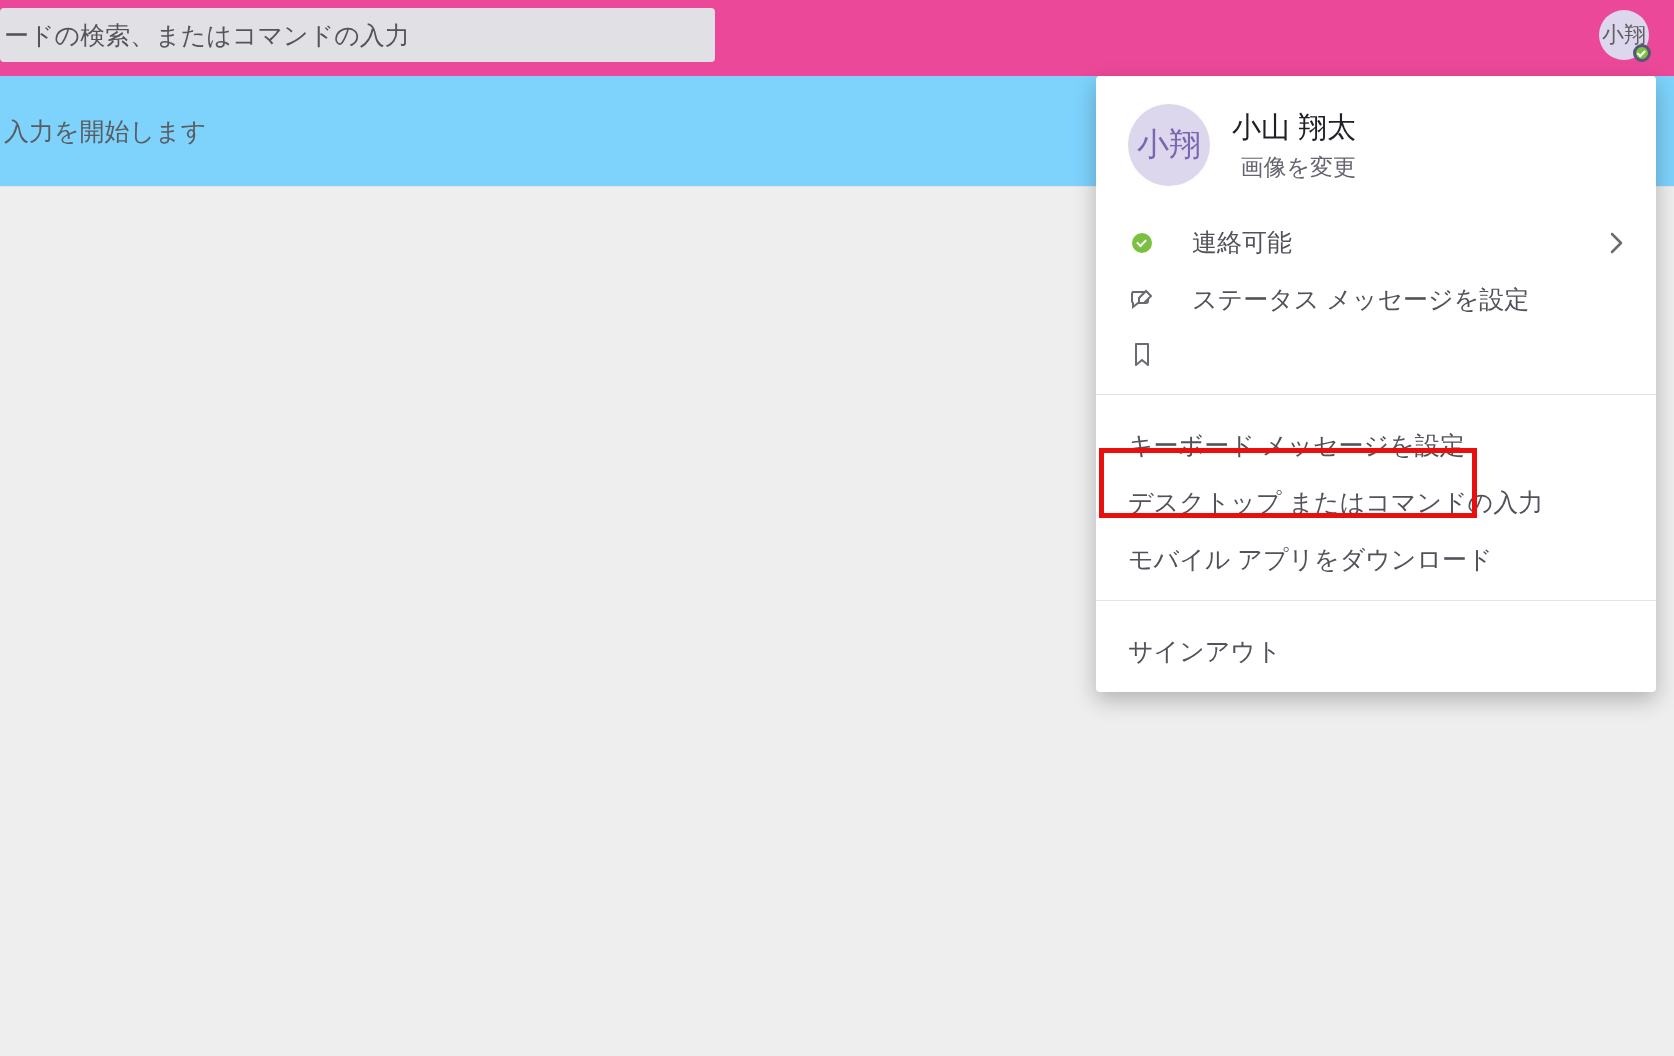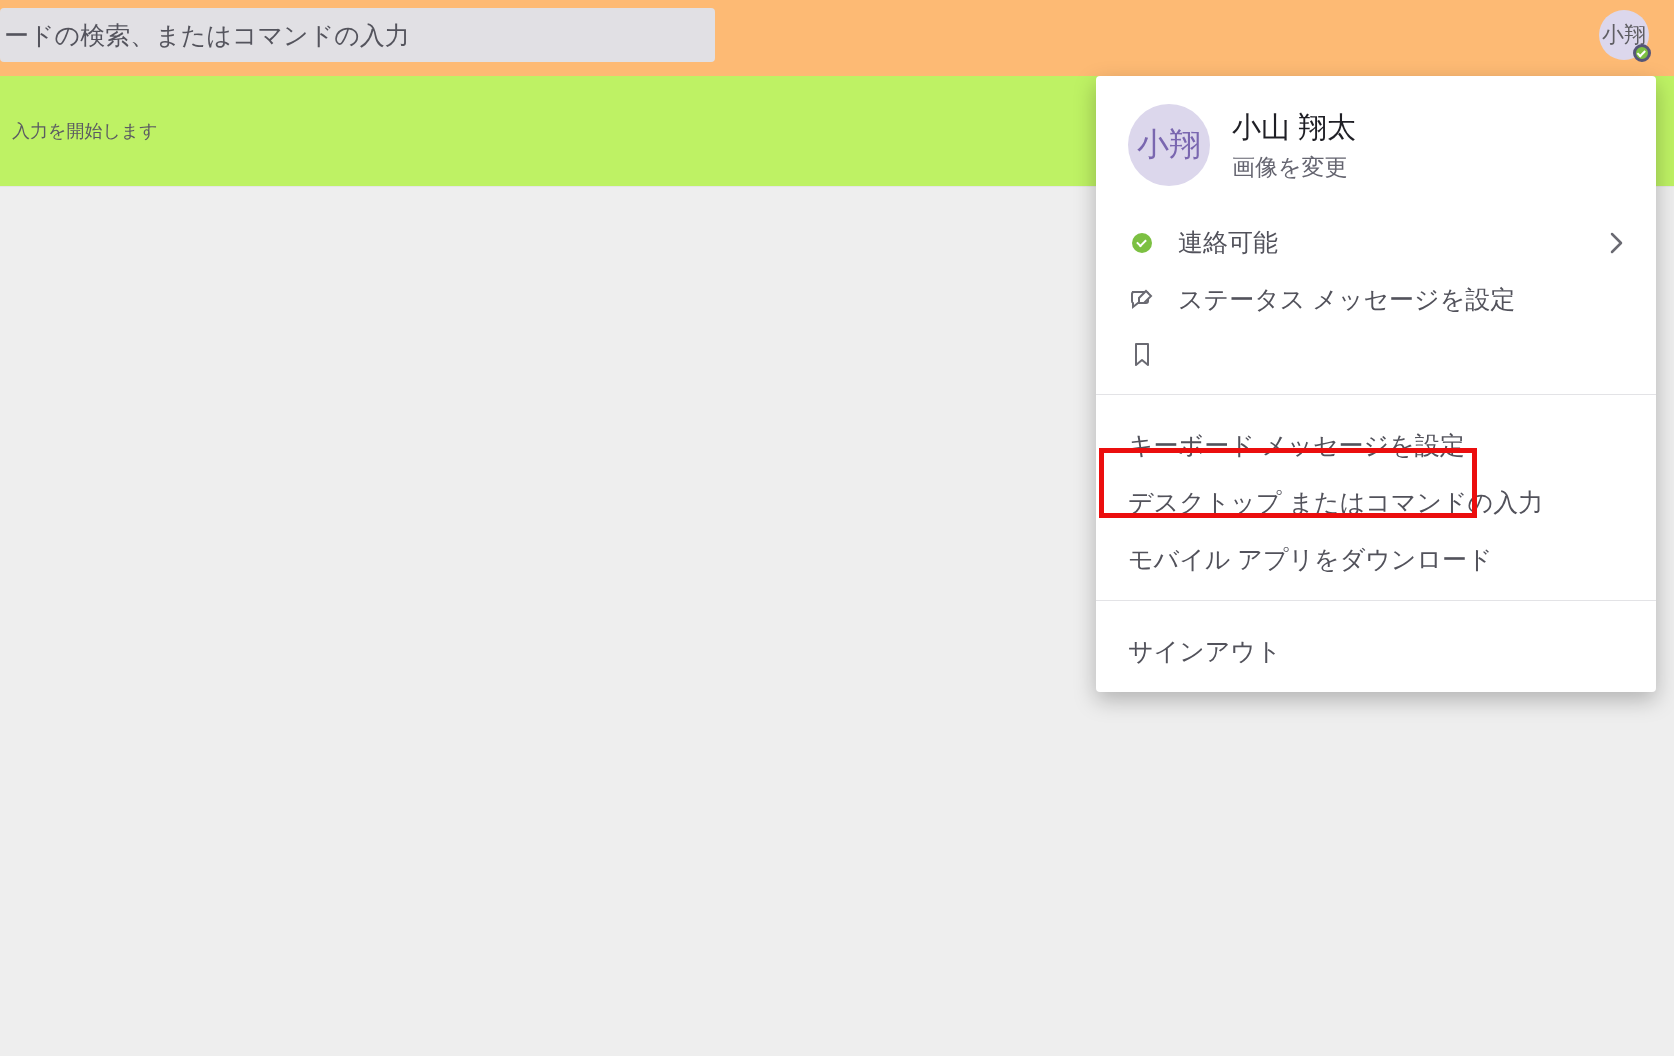--- a/index.html
+++ b/index.html
@@ -11,21 +11,21 @@
     width: 1674px;
     height: 1056px;
     position: relative;
   }
 
   
   .header {
     position: absolute;
     top: 0; left: 0; right: 0;
     height: 87px;
-    background: #fdba74;
+    background: #ec4899;
     display: flex;
     align-items: center;
   }
   .search-box {
     position: absolute;
     top: 8px;
     left: 0;
     width: 715px;
     height: 54px;
     background: #e1e0e4;
@@ -69,25 +69,25 @@
     transform:rotate(-45deg) translate(0px,-1px);
   }
 
   
   .input-area {
     position: absolute;
     top: 76px;
     left: 0;
     right: 0;
     height: 111px;
-    background: #bef264;
-    display: flex;
-    align-items: center;
-    padding-left: 12px;
-    font-size: 18px;
+    background: #7dd3fc;
+    display: flex;
+    align-items: center;
+    padding-left: 4px;
+    font-size: 25px;
     color: #5b5b62;
     border-bottom: 1px solid #e5e5e5;
   }
 
   .content-area {
     position: absolute;
     top: 187px;
     left: 0; right: 0; bottom: 0;
     background: #eeeeee;
   }
@@ -127,28 +127,29 @@
   .profile-text .name {
     font-size: 29px;
     color: #1f1f25;
     font-weight: 500;
     margin-bottom: 4px;
     text-align: right;
   }
   .profile-text .subtitle {
     font-size: 23px;
     color: #656570;
+    text-align: right;
   }
 
   .menu-list { padding: 10px 0 0 0; }
 
   .menu-item {
     display: flex;
     align-items: center;
-    gap: 22px;
+    gap: 36px;
     padding: 12px 32px;
     font-size: 25px;
     color: #52525b;
     cursor: pointer;
     position: relative;
     min-height: 54px;
   }
 
   .menu-item .icon-slot {
     width: 28px;

